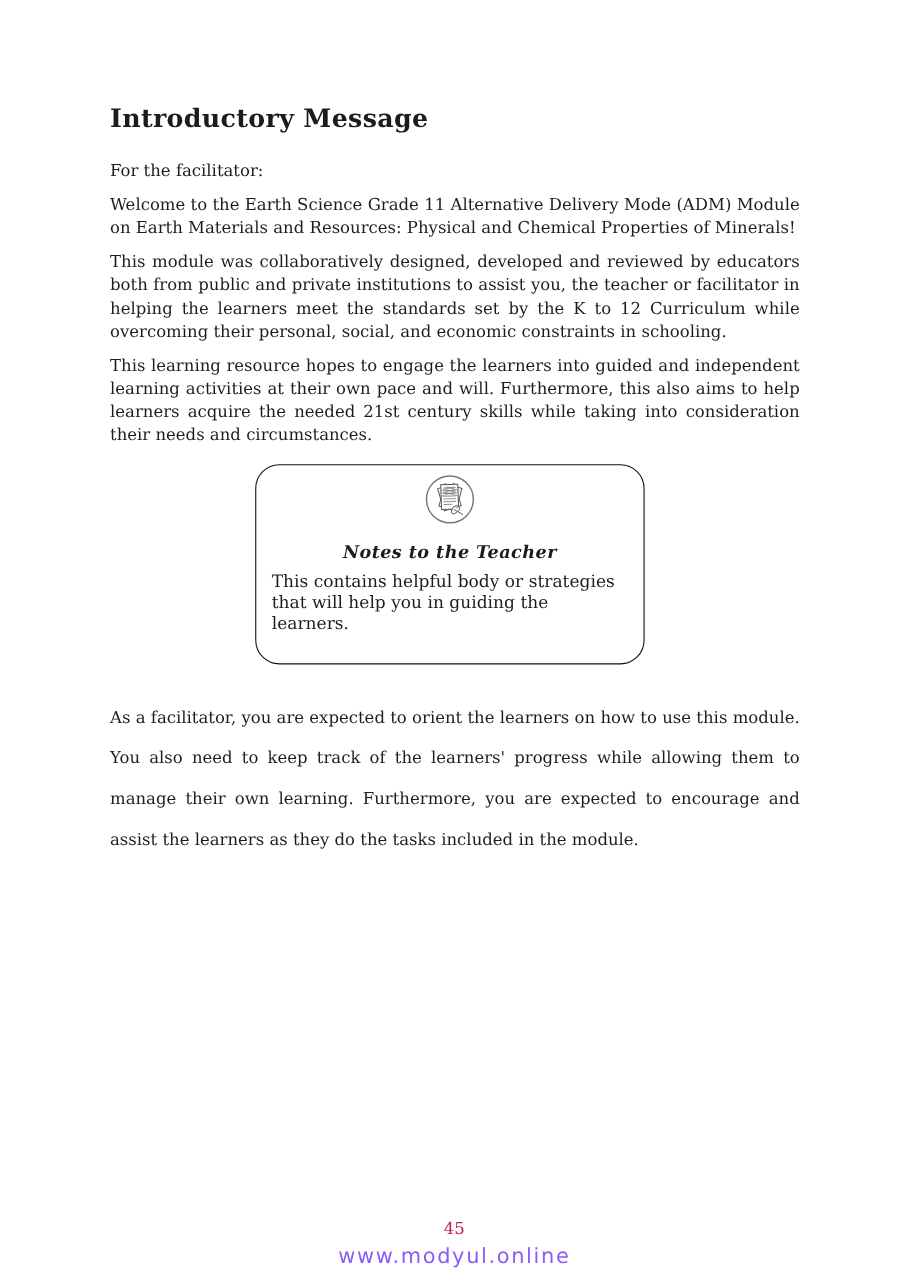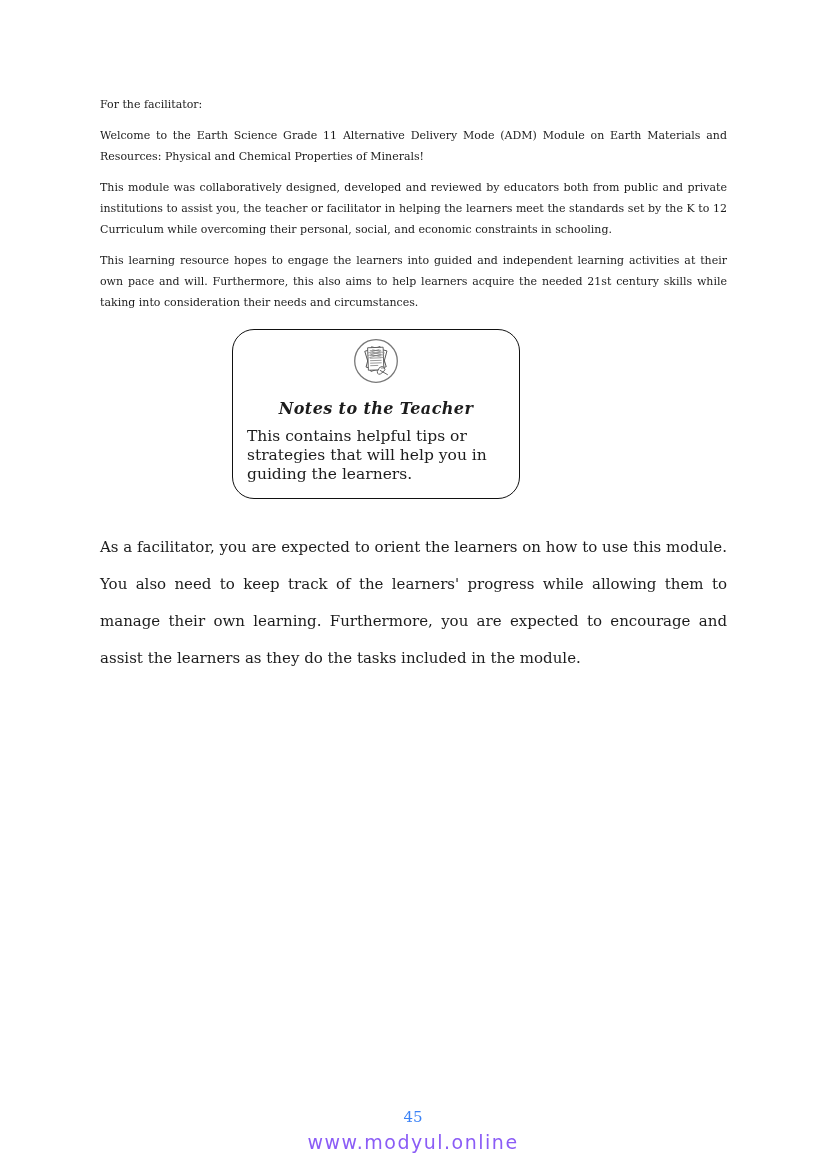--- a/index.html
+++ b/index.html
@@ -16,33 +16,33 @@
     overflow: hidden;
   }
   .doc-title {
     font-size: 23px;
     font-weight: bold;
     letter-spacing: 0.3px;
     margin: 0 0 23px 0;
     line-height: 28px;
   }
   .body-text {
-    font-size: 11px;
+    font-size: 15px;
     line-height: 21px;
     margin: 0 0 10px 0;
     text-align: justify;
   }
   .body-text.no-justify { text-align: left; }
   .note-box {
-    width: 288px;
+    width: 354px;
     box-sizing: border-box;
     margin: 16px 0 30px 132px;
     border: 1.5px solid #111111;
     border-radius: 22px;
-    padding: 8px 14px 14px 14px;
+    padding: 8px 14px 26px 14px;
     text-align: center;
     background: #ffffff;
   }
   .note-icon-wrap { text-align: center; margin: 0 auto; height: 48px; }
   .note-title {
     font-size: 16px;
     font-weight: bold;
     font-style: italic;
     letter-spacing: 0.4px;
     margin: 13px 0 9px 0;
@@ -61,36 +61,37 @@
   }
   .footer {
     position: absolute;
     left: 0;
     right: 0;
     bottom: 0;
     text-align: center;
   }
   .page-number {
     font-size: 15px;
-    color: #3b82f6;
+    color: #be185d;
     margin-bottom: 5px;
   }
   .watermark {
     font-family: "DejaVu Sans", sans-serif;
     font-size: 19px;
     letter-spacing: 1.5px;
     color: #8b5cf6;
     margin-bottom: 16px;
   }
 </style>
 </head>
 <body>
 
 <div class="page">
 
+  <h1 class="doc-title">Introductory Message</h1>
 
   <p class="body-text no-justify">For the facilitator:</p>
   <p class="body-text">Welcome to the Earth Science Grade 11 Alternative Delivery Mode (ADM) Module on Earth Materials and Resources: Physical and Chemical Properties of Minerals!</p>
   <p class="body-text">This module was collaboratively designed, developed and reviewed by educators both from public and private institutions to assist you, the teacher or facilitator in helping the learners meet the standards set by the K to 12 Curriculum while overcoming their personal, social, and economic constraints in schooling.</p>
   <p class="body-text">This learning resource hopes to engage the learners into guided and independent learning activities at their own pace and will. Furthermore, this also aims to help learners acquire the needed 21st century skills while taking into consideration their needs and circumstances.</p>
 
   <div class="note-box">
     <div class="note-icon-wrap">
       <svg width="46" height="46" viewBox="0 0 46 46" aria-hidden="true">
         <circle cx="23" cy="23" r="21.3" fill="none" stroke="#777777" stroke-width="1.3"></circle>
@@ -117,21 +118,21 @@
           <line x1="17" y1="22.5" x2="28.5" y2="22.5"></line>
           <line x1="17" y1="25" x2="28.5" y2="25"></line>
           <line x1="17" y1="27.5" x2="25" y2="27.5"></line>
         </g>
         <path d="M26.5 29.5 q2.8 -2 4.6 0 q1.8 2 -0.2 3.8 l-3.4 2.6 q-2.2 1.2 -3 -0.8 q-0.6 -1.8 0.6 -3 z" fill="#ffffff" stroke="#555555" stroke-width="0.9"></path>
         <path d="M26.8 32.2 l8 4.6" stroke="#555555" stroke-width="0.9" fill="none"></path>
         <path d="M28.2 30.2 q1.4 -0.6 2.4 0.4" stroke="#555555" stroke-width="0.7" fill="none"></path>
       </svg>
     </div>
     <div class="note-title">Notes to the Teacher</div>
-    <p class="note-body">This contains helpful tips or strategies that will help you in guiding the learners.</p>
+    <p class="note-body">This contains helpful body or strategies that will help you in guiding the learners.</p>
   </div>
 
   <p class="closing-text">As a facilitator, you are expected to orient the learners on how to use this module. You also need to keep track of the learners' progress while allowing them to manage their own learning. Furthermore, you are expected to encourage and assist the learners as they do the tasks included in the module.</p>
 
   <div class="footer">
     <div class="page-number">45</div>
     <div class="watermark">www.modyul.online</div>
   </div>
 
 </div>

